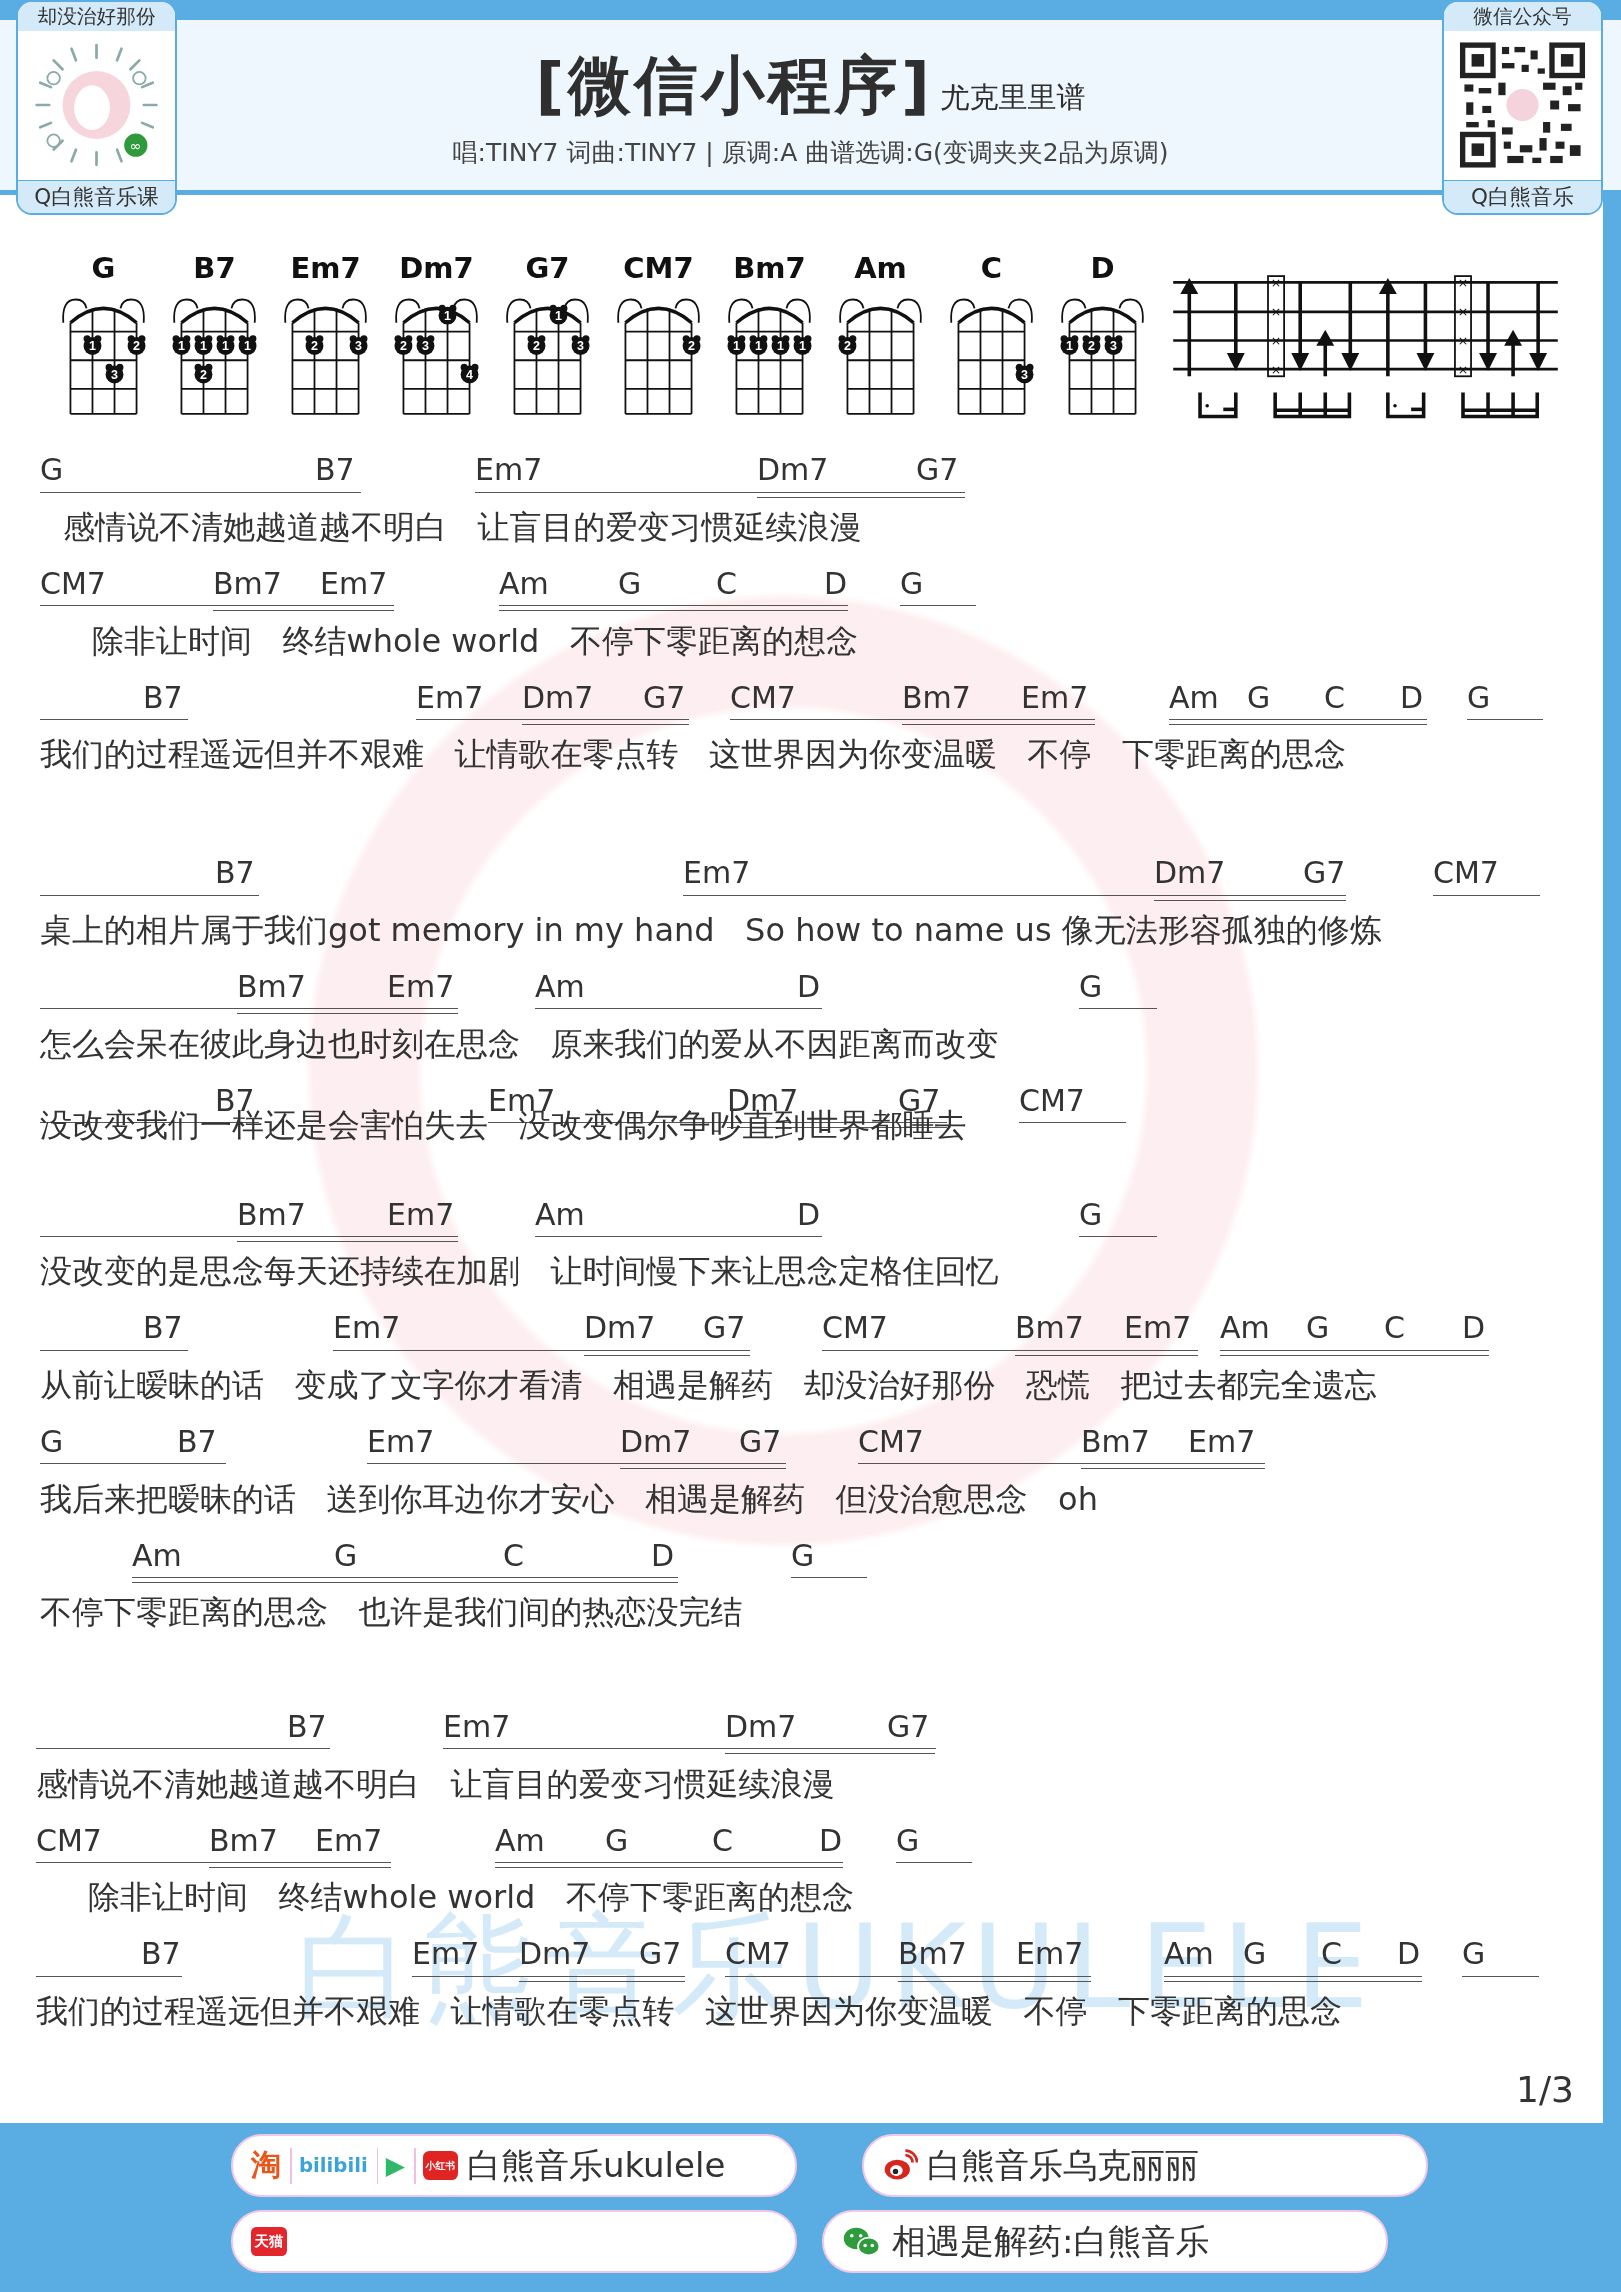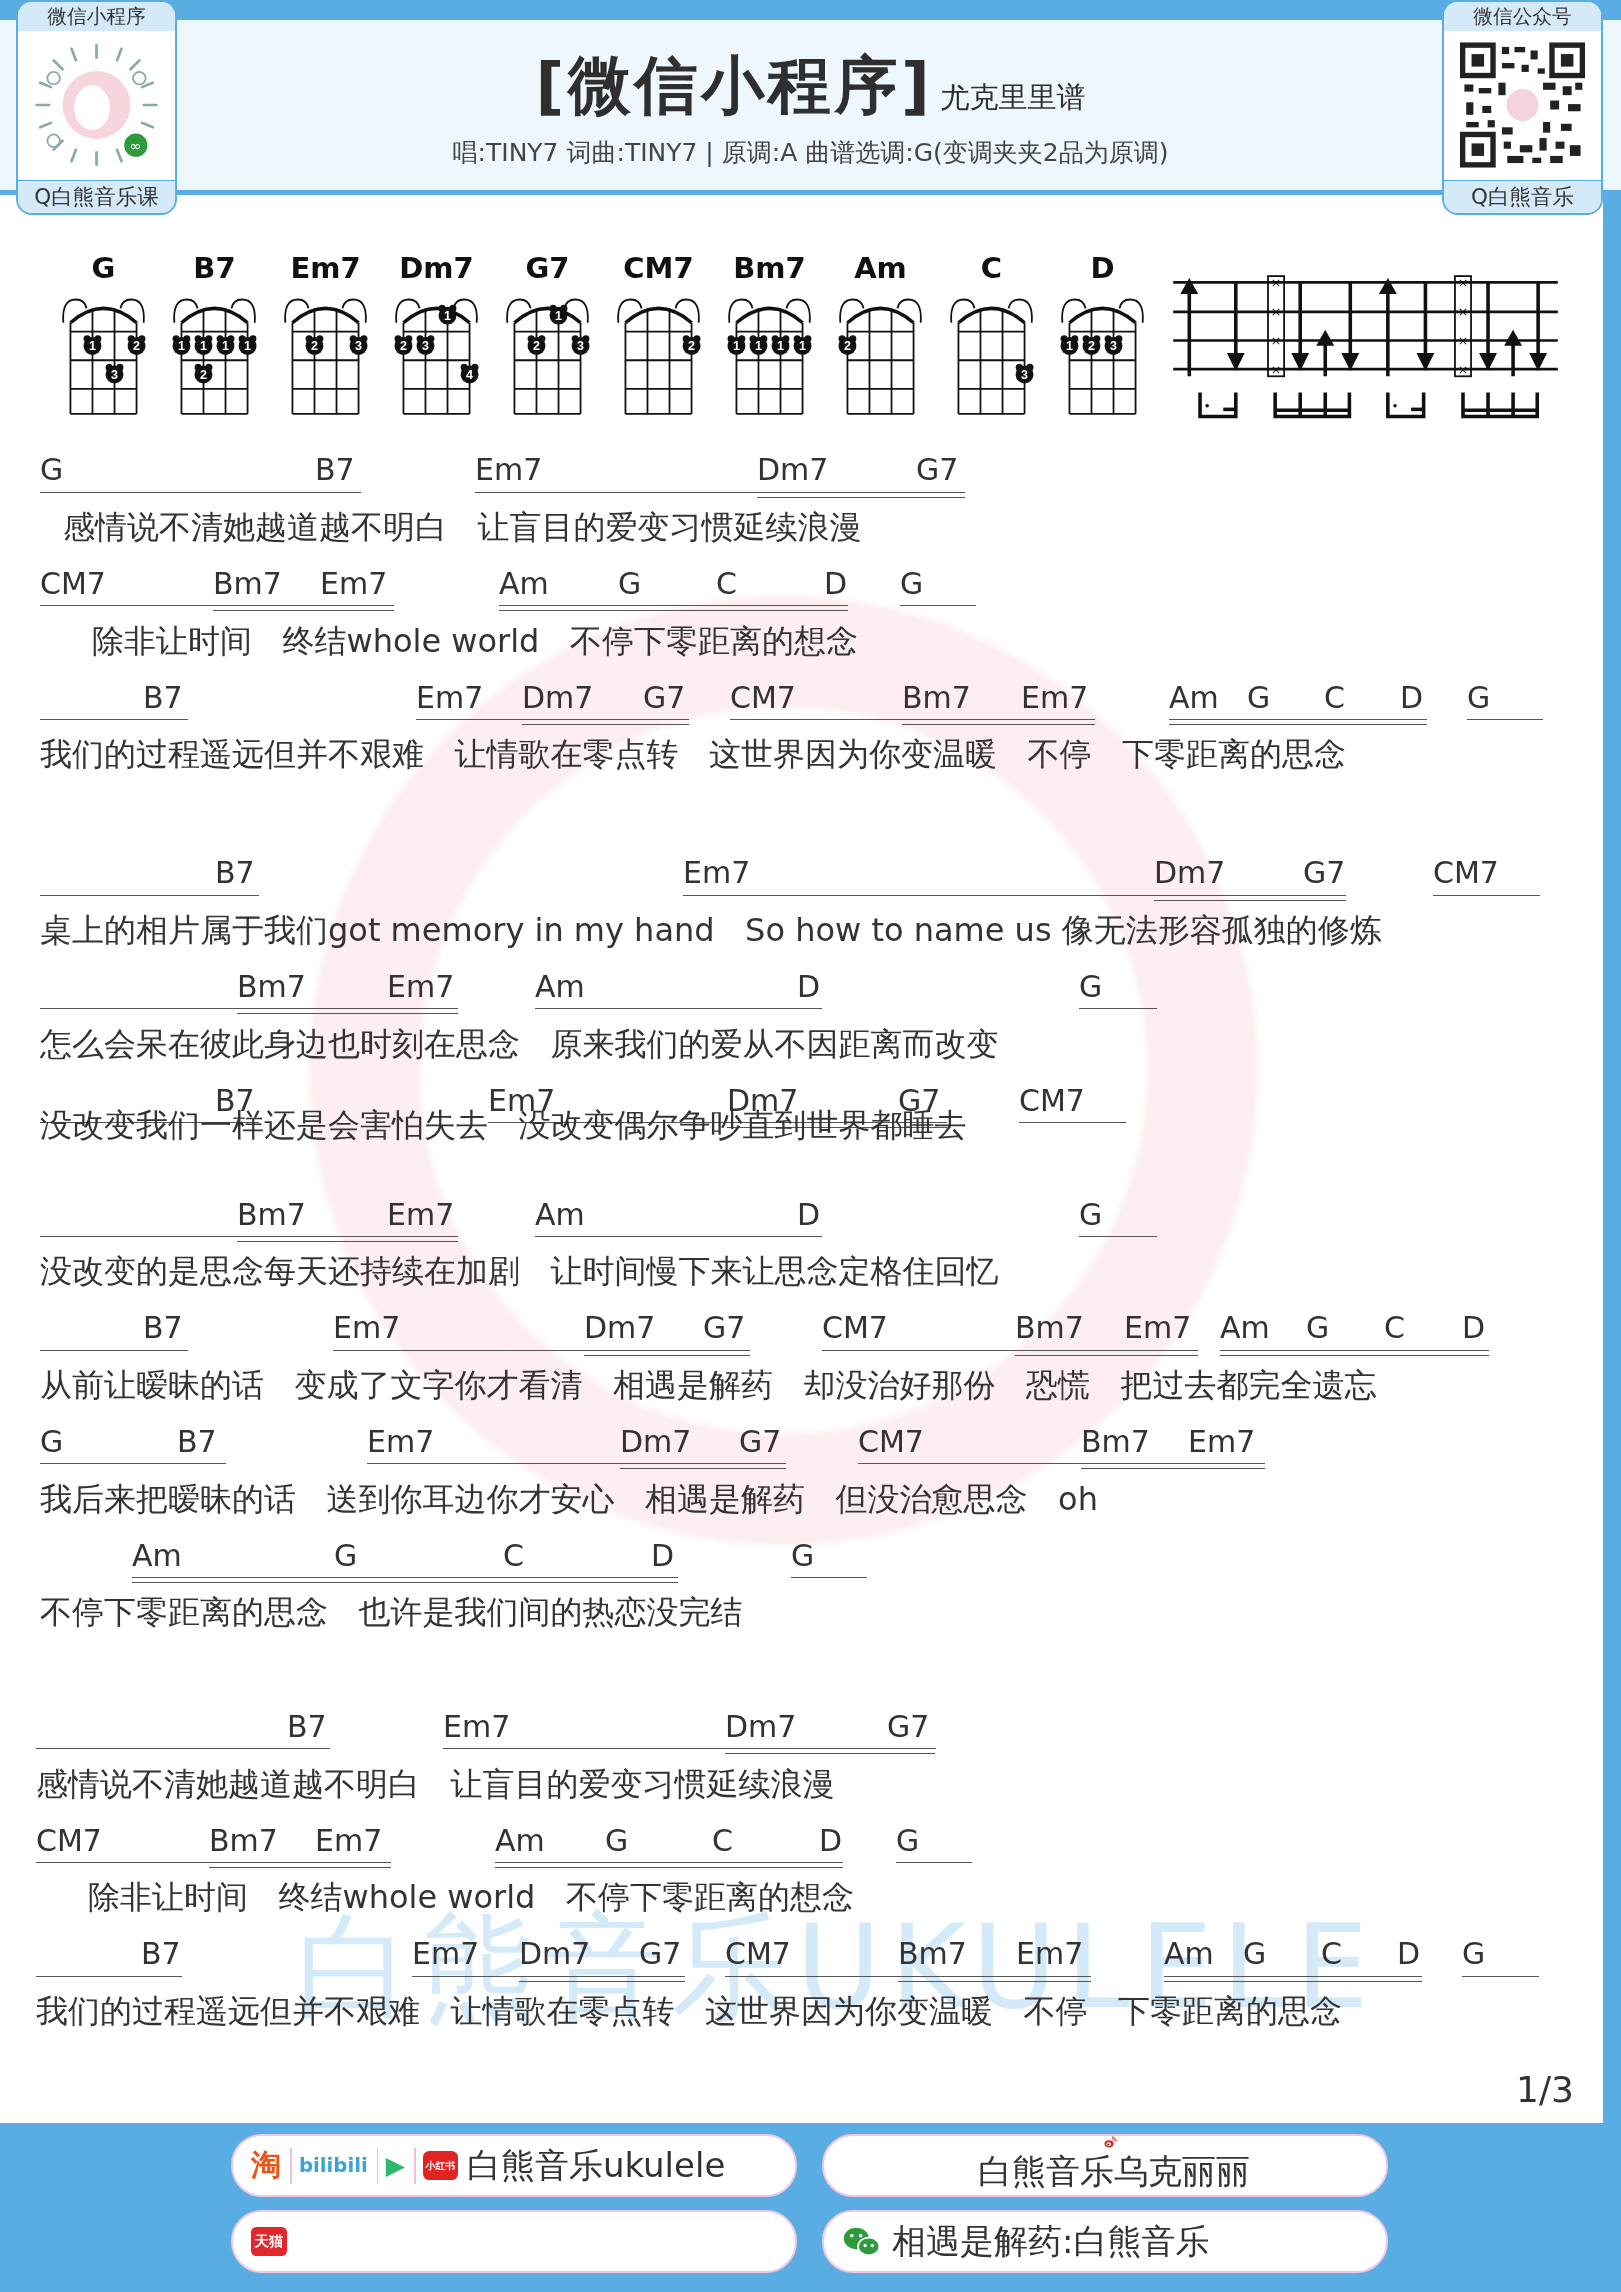--- a/index.html
+++ b/index.html
@@ -34,21 +34,21 @@
 <body>
 
 <div class="page"></div>
 <div class="bg-circle"></div>
 <div class="rightbar"></div>
 <div class="topband"></div>
 
 <div class="header"></div>
 
 <div class="qrbox" style="left:16px;">
-  <div class="qtitle">微信小程序</div>
+  <div class="qtitle">却没治好那份</div>
   <svg class="qimg" viewBox="0 0 146 150">
     <circle cx="73" cy="75" r="38" fill="#f6d6dc"></circle>
     <g stroke="#8aa9a8" stroke-width="3" stroke-linecap="round">
       <line x1="73" y1="8" x2="73" y2="22"></line>
         <line x1="73" y1="128" x2="73" y2="142"></line>
       <line x1="6" y1="75" x2="20" y2="75"></line>
         <line x1="126" y1="75" x2="140" y2="75"></line>
       <line x1="25" y1="25" x2="35" y2="35"></line>
         <line x1="121" y1="25" x2="111" y2="35"></line>
       <line x1="25" y1="125" x2="35" y2="115"></line>
@@ -588,21 +588,21 @@
   <span class="ico" style="color:#e8561a;font-size:30px;">淘</span>
   <span style="width:1.8px;height:36px;background:#f2bfe0;margin-right:7.2px;"></span>
   <span class="ico" style="color:#3aa3d8;font-size:19.7px;">bilibili</span>
   <span style="width:1.8px;height:36px;background:#f2bfe0;margin-right:7.2px;"></span>
   <span class="ico" style="color:#2fb76a;font-size:25px;">▶</span>
   <span style="width:1.8px;height:36px;background:#f2bfe0;margin-right:7.2px;"></span>
   <span class="ico" style="background:#e02424;color:#fff;font-size:9.9px;border-radius:6.3px;padding:7.2px 2.7px;">小红书</span>
   <span>白熊音乐ukulele</span>
 </div>
 
-<div class="pill" style="left:822px;top:2134px;width:566px;flex-direction:column;">
+<div class="pill" style="left:862px;top:2134px;width:566px;">
   <svg width="36" height="36" viewBox="0 0 40 40" style="margin-right:9px;">
     <ellipse cx="17" cy="24" rx="14" ry="11" fill="#d5261f"></ellipse>
       <ellipse cx="16" cy="25" rx="7" ry="6" fill="#fff"></ellipse>
     <circle cx="15" cy="26" r="3" fill="#222"></circle>
     <path d="M26 8 A8 8 0 0 1 34 16" stroke="#d5261f" stroke-width="3" fill="none"></path>
     <path d="M26 3 A13 13 0 0 1 39 16" stroke="#d5261f" stroke-width="3" fill="none"></path>
   </svg>
   <span>白熊音乐乌克丽丽</span>
 </div>
 

